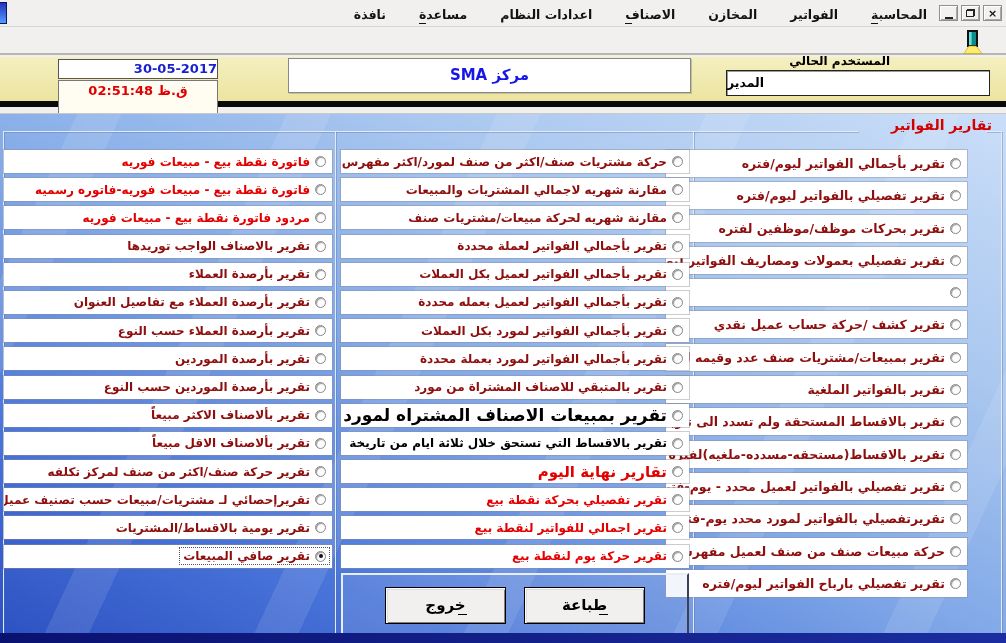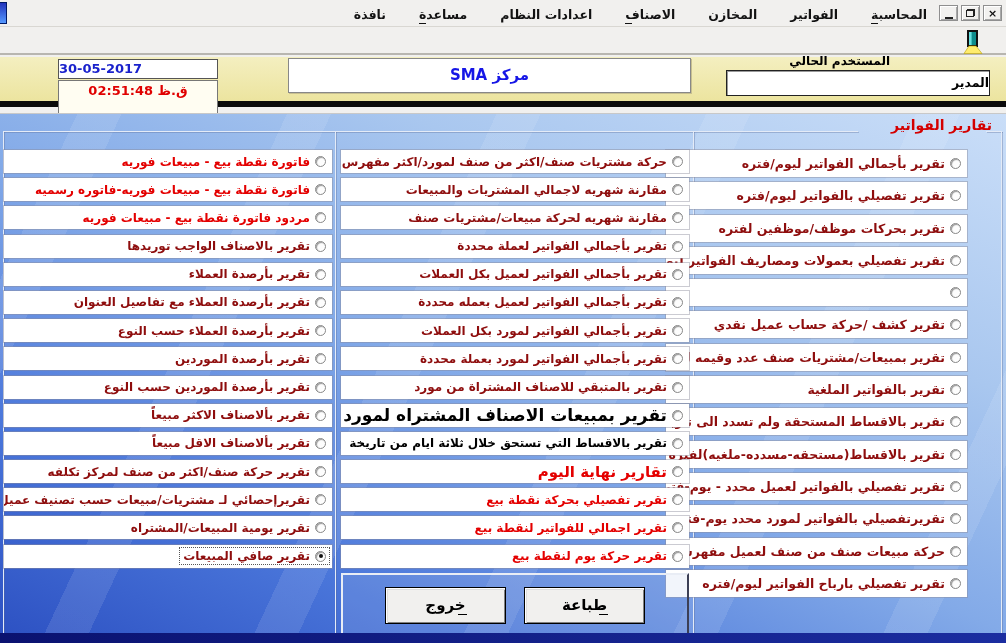--- a/index.html
+++ b/index.html
@@ -30,32 +30,32 @@
   .toolbar { position:absolute; top:28px; left:0; right:0; height:27px; background:#f1f0ee;
              border-bottom:2px solid #b8b6b0; }
   .exit-tool { position:absolute; right:20px; top:1px; width:26px; height:26px; background:transparent;
                border:none; cursor:pointer; }
 
   
   .appheader { position:absolute; top:57px; left:0; right:0; height:50px;
                background:linear-gradient(180deg,#f4efc0,#ece49f); border-bottom:6px solid #0a0a0a; }
   .date-box { position:absolute; left:58px; top:2px; width:160px; height:20px; background:#fff;
               border:1px solid #555; color:#1a22cc; font-weight:bold; font-size:13px;
-              text-align:left; line-height:18px; }
+              text-align:right; line-height:18px; }
   .time-box { position:absolute; left:58px; top:23px; width:160px; height:35px; background:#fffdf2;
               border:1px solid #777; color:#e00000; font-weight:bold; font-size:13px;
               text-align:center; line-height:19px; direction:rtl; }
   .center-box { position:absolute; left:288px; top:1px; width:403px; height:35px; background:#fff;
                 border:1px solid #888; box-shadow:1px 1px 0 #c8c090;
                 color:#1616e6; font-weight:bold; font-size:15px; text-align:center; line-height:33px; direction:rtl; }
   .user-label { position:absolute; left:782px; top:-3px; width:108px; color:#000;
                 font-weight:bold; font-size:12px; direction:rtl; white-space:nowrap; }
   .user-box { position:absolute; left:726px; top:13px; width:264px; height:26px; background:#fff;
               border:1px solid #222; box-shadow:inset 1px 1px 0 #9a9a9a;
-              color:#000; font-weight:bold; font-size:12.5px; text-align:right; line-height:24px; direction:rtl; }
+              color:#000; font-weight:bold; font-size:12.5px; text-align:left; line-height:24px; direction:rtl; }
 
   
   .main { position:absolute; top:113px; left:0; width:1006px; height:530px;
           background:
             repeating-linear-gradient(115deg, rgba(255,255,255,0) 0 70px, rgba(255,255,255,.10) 70px 110px, rgba(255,255,255,0) 110px 190px),
             linear-gradient(205deg, #cadef8 0%, #a9c7ef 28%, #83aae8 52%, #4a76da 78%, #2c50c2 100%);
           border-top:1px solid #c8c8c8; }
   .bottom-strip { position:absolute; left:0; bottom:0; width:100%; height:10px;
                   background:linear-gradient(90deg,#0a1270,#1b2da0); }
   .group-title { position:absolute; top:3px; right:14px; color:#d40000; font-weight:bold;
@@ -490,21 +490,21 @@
         <div class="option-row">
           <span class="opt-inner">
             <span class="radio"></span>
             <span class="option-label v-maroon">تقريرإحصائي لـ مشتريات/مبيعات حسب تصنيف عميل/مورد</span>
           </span>
         </div>
 
         <div class="option-row">
           <span class="opt-inner">
             <span class="radio"></span>
-            <span class="option-label v-maroon">تقرير يومية المبيعات/المشتراه</span>
+            <span class="option-label v-maroon">تقرير يومية بالاقساط/المشتريات</span>
           </span>
         </div>
 
         <div class="option-row selected">
           <span class="opt-inner">
             <span class="radio"></span>
             <span class="option-label v-maroon">تقرير صافي المبيعات</span>
           </span>
         </div>
       </div>

